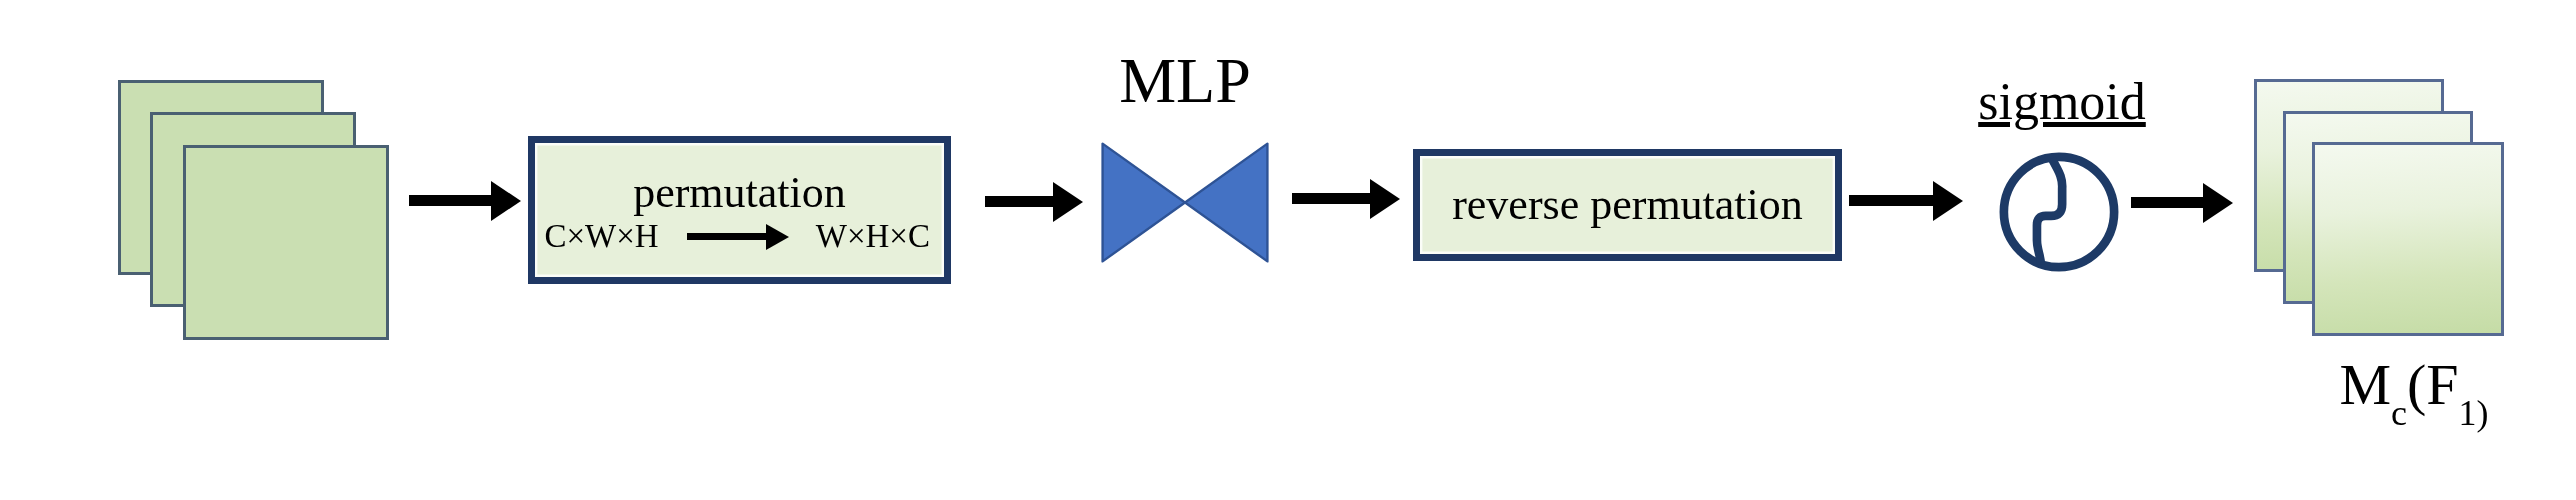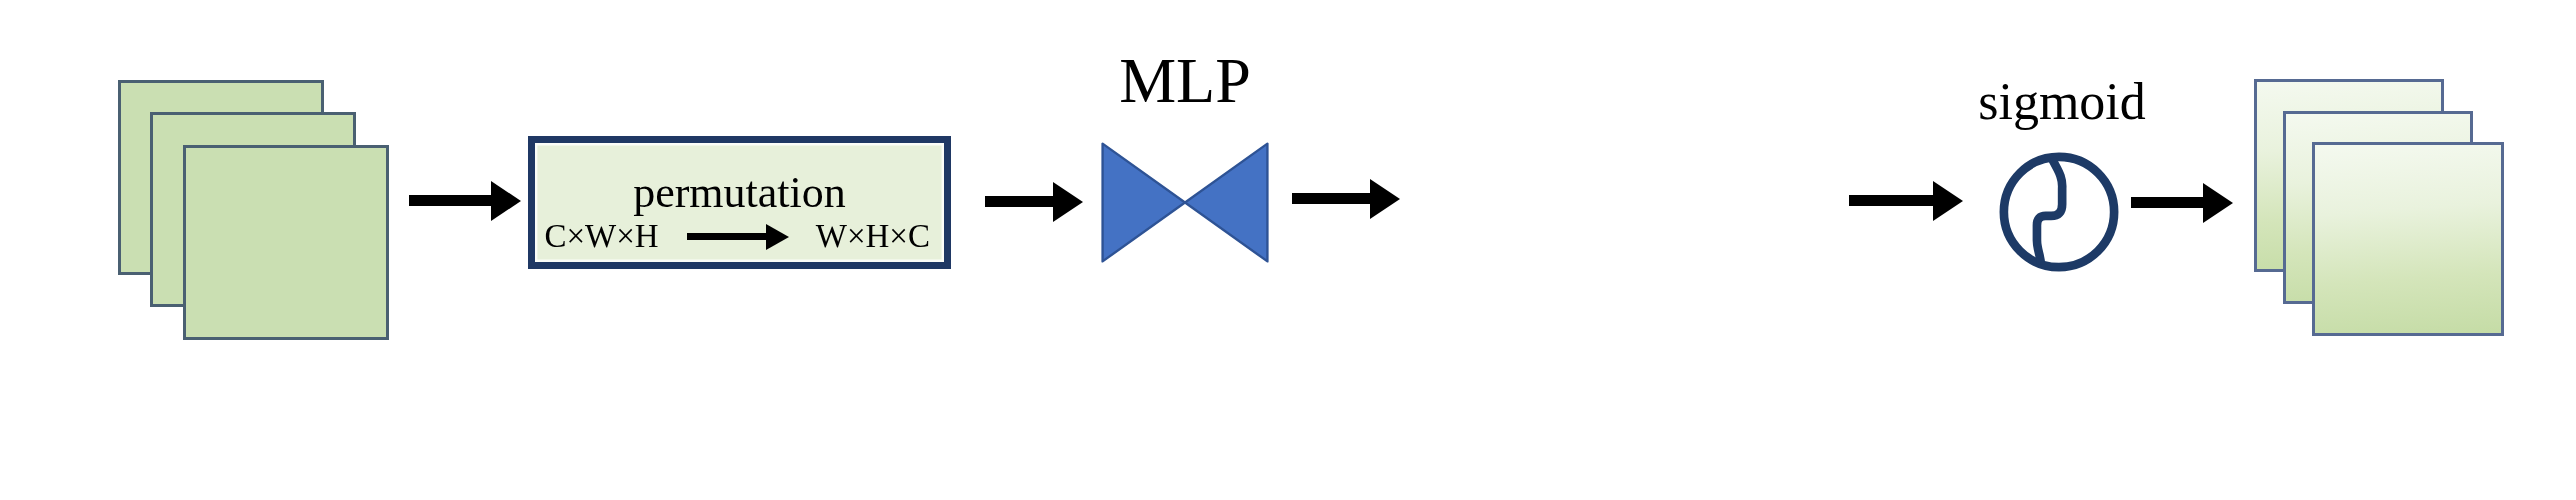--- a/index.html
+++ b/index.html
@@ -12,29 +12,29 @@
   .sq.in{background:var(--feature-map-green);border:3.1px solid var(--input-edge);}
   .sq.out{
     background:linear-gradient(176deg,#f4f9ef 0%,#e9f2dd 35%,#d4e5ba 70%,var(--output-green-deep) 100%);
     border:3.1px solid var(--output-edge);
   }
   
   .label{position:absolute;text-align:center;line-height:1.05;white-space:nowrap;}
   .label sub{font-size:62%;position:relative;top:.22em;line-height:0;}
   .input-label{left:31px;top:344px;width:472px;font-size:53px;}
   .mlp-label{left:1083px;top:47px;width:204px;font-size:64px;}
-  .sigmoid-label{left:1952px;top:75px;width:220px;font-size:52px;}
+  .sigmoid-label{left:1952px;top:75px;width:220px;font-size:52px;text-decoration:underline;}
   .output-label{left:2296px;top:355px;width:236px;font-size:58px;}
   
   .greenbox{
     position:absolute;box-sizing:border-box;background:var(--box-fill-green);
     border:7px solid var(--navy-border);
     box-shadow:inset 0 0 0 2.4px #fbfdf8;
   }
-  .perm-box{left:528px;top:136px;width:423px;height:133px;padding-left:48px;}
+  .perm-box{left:528px;top:136px;width:423px;height:148px;padding-left:48px;}
   .box-title{position:absolute;top:28px;left:0;width:100%;text-align:center;font-size:44px;line-height:1;}
   .dims-row{
     position:absolute;left:9.4px;right:14px;top:77px;
     display:flex;justify-content:space-between;align-items:flex-start;
     font-size:33px;line-height:1;
   }
   .rev-box{
     left:1413px;top:149px;width:429px;height:112px;
     display:flex;align-items:center;justify-content:center;
     font-size:44px;line-height:1;
@@ -79,31 +79,35 @@
   <div class="arrow" style="left:985px;top:196px;width:68px;"></div>
 
   <div class="label mlp-label">MLP</div>
   <svg class="icon-svg" style="left:1101px;top:142px;" width="168" height="121" viewBox="0 0 214 154">
     <path d="M2 2 L2 152 L107 77 Z" fill="var(--bowtie-blue)" stroke="var(--bowtie-edge)" stroke-width="3" stroke-linejoin="round"></path>
     <path d="M212 2 L212 152 L107 77 Z" fill="var(--bowtie-blue)" stroke="var(--bowtie-edge)" stroke-width="3" stroke-linejoin="round"></path>
   </svg>
 
   <div class="arrow" style="left:1292px;top:193px;width:78px;"></div>
 
+  <div class="greenbox rev-box">
+    <span>reverse permutation</span>
+  </div>
 
   <div class="arrow" style="left:1849px;top:195px;width:84px;"></div>
 
   <div class="label sigmoid-label">sigmoid</div>
   <svg class="icon-svg" style="left:1996px;top:149px;" width="126" height="126" viewBox="0 0 160 160">
     <circle cx="80" cy="80" r="70" fill="none" stroke="var(--sigmoid-stroke)" stroke-width="11"></circle>
     <path d="M71 12 C77 25 85 34 84 50 L84 70 Q84 85 70 85 L63 85 Q52 85 52 97 L52 116 C52 128 57 136 57 147" fill="none" stroke="var(--sigmoid-stroke)" stroke-width="11" stroke-linejoin="round" stroke-linecap="butt"></path>
   </svg>
 
   <div class="arrow" style="left:2131px;top:197px;width:72px;"></div>
 
   <div>
     <div class="sq out" style="left:2254px;top:79px;width:190px;height:193px;"></div>
     <div class="sq out" style="left:2283px;top:111px;width:190px;height:193px;"></div>
     <div class="sq out" style="left:2312px;top:142px;width:192px;height:194px;"></div>
   </div>
+  <div class="label output-label"><span>M</span><sub>c</sub><span>(F</span><sub>1)</sub></div>
 
 </div>
 
 
 </body></html>

